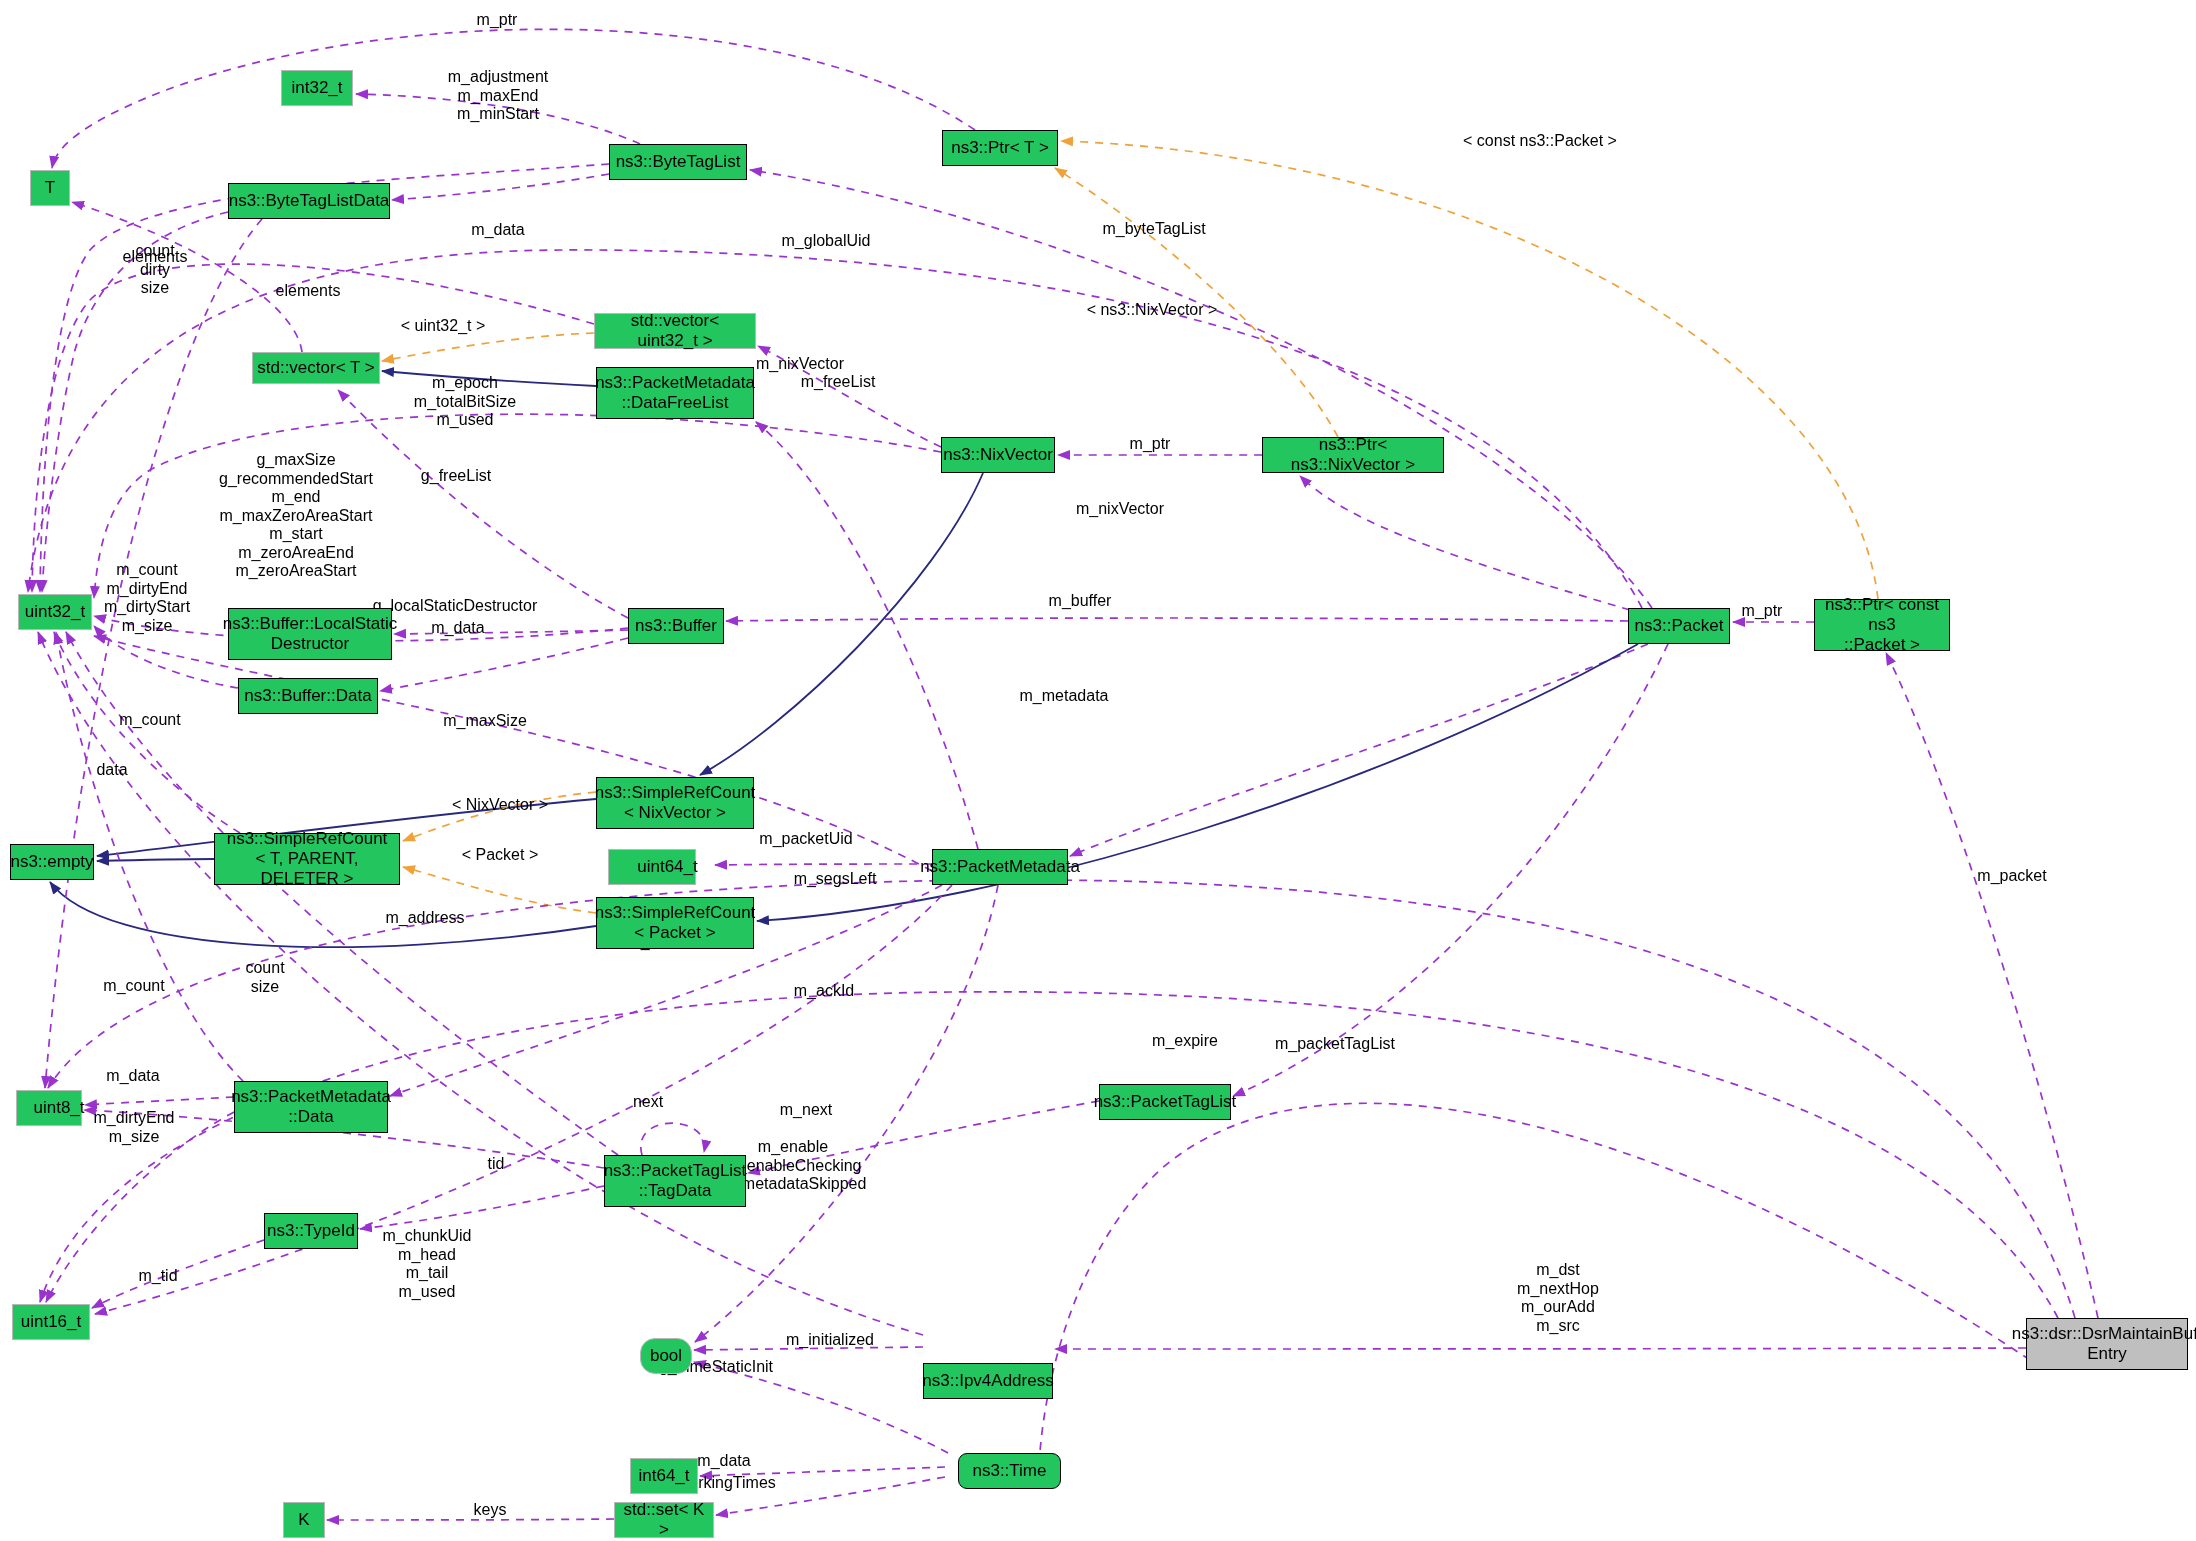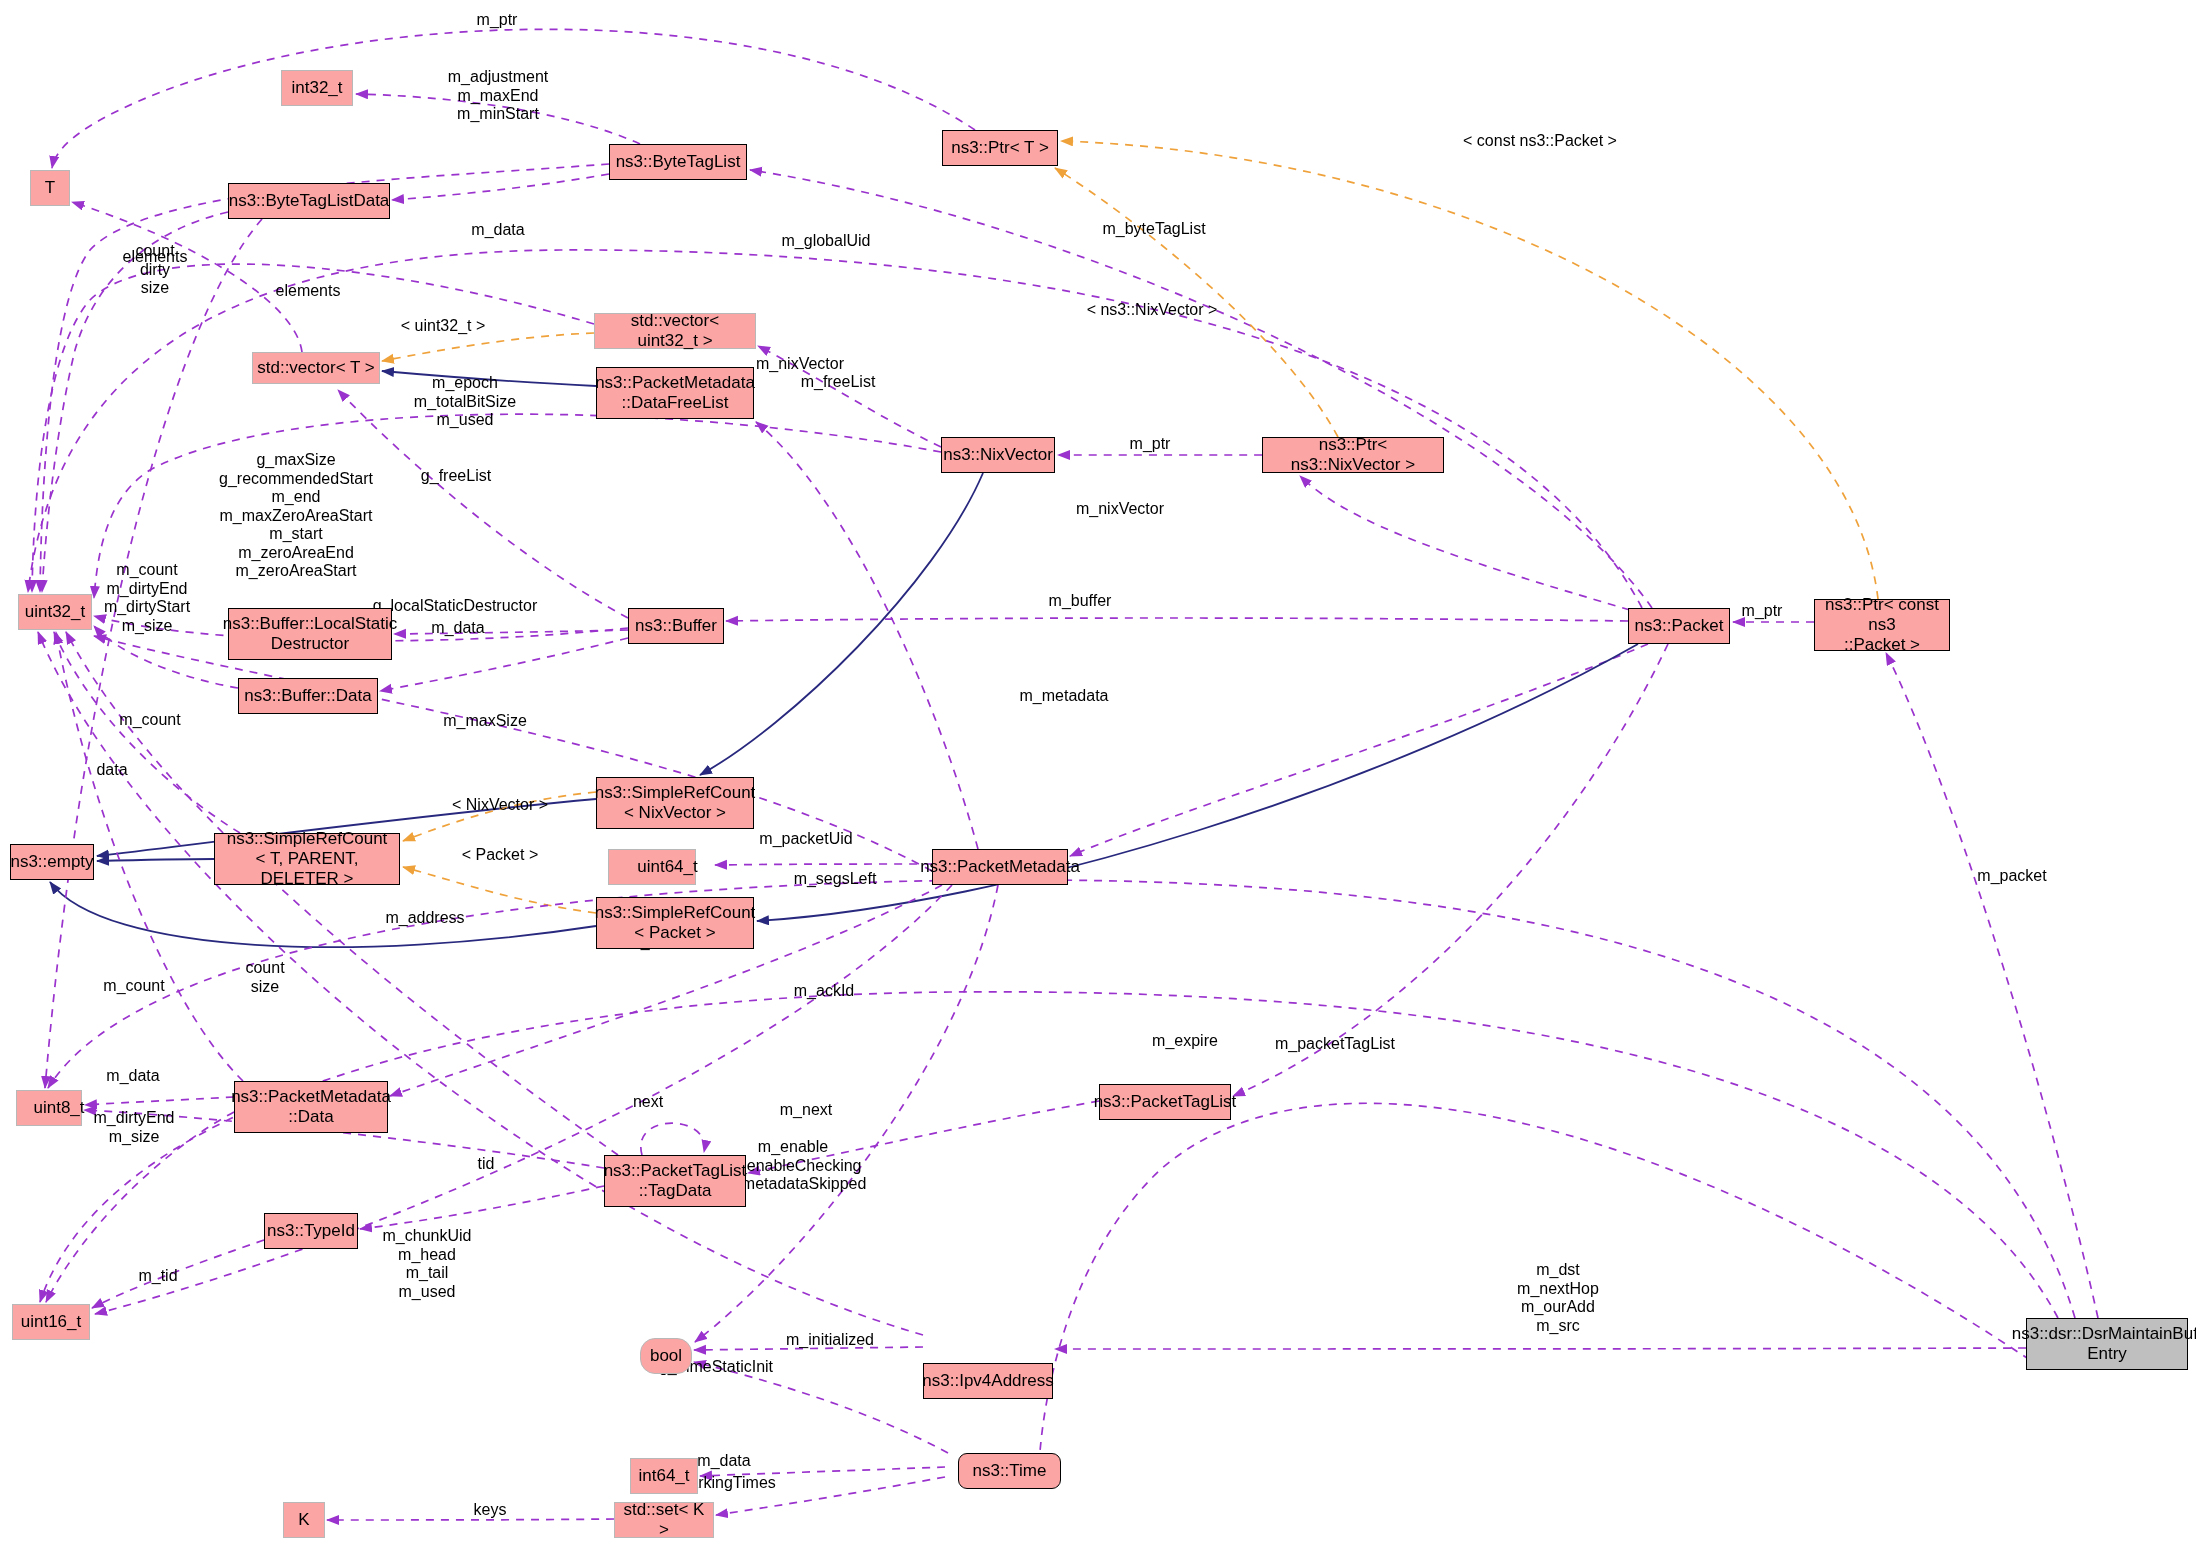--- a/index.html
+++ b/index.html
@@ -4,21 +4,21 @@
 <style>
   html,body{margin:0;padding:0;background:#ffffff;}
   #canvas{position:relative;width:2196px;height:1541px;background:#ffffff;overflow:hidden;
           font-family:"Liberation Sans", sans-serif;}
   #edges{position:absolute;left:0;top:0;width:2196px;height:1541px;}
   .edge-m{stroke:#9a32cd;fill:none;stroke-width:1.7;stroke-dasharray:8 7;}
   .edge-t{stroke:#efa13a;fill:none;stroke-width:1.7;stroke-dasharray:8 7;}
   .edge-i{stroke:#28287e;fill:none;stroke-width:1.8;}
   .node{position:absolute;box-sizing:border-box;display:flex;align-items:center;justify-content:center;
         text-align:center;white-space:pre-line;font-size:17px;line-height:1.18;color:#000;
-        background:#fca5a5;z-index:3;padding:1px 4px;}
+        background:#22c55e;z-index:3;padding:1px 4px;}
   .node.class{border:1.4px solid #000;}
   .node.external{border:1.2px solid #b8b8b8;}
   .node.main{border:1.4px solid #000;background:#bfbfbf;}
   .edge-label{position:absolute;transform:translate(-50%,-50%);white-space:pre-line;text-align:center;
         font-size:16px;line-height:1.16;color:#000;z-index:2;pointer-events:none;}
 </style>
 </head>
 <body>
 
 <div id="canvas">
@@ -152,21 +152,21 @@
 m_metadataSkipped</div>
       <div class="edge-label" style="left: 485px; top: 721px;">m_maxSize</div>
       <div class="edge-label" style="left: 133px; top: 1076px;">m_data</div>
       <div class="edge-label" style="left: 134px; top: 986px;">m_count</div>
       <div class="edge-label" style="left: 134px; top: 1128px;">m_dirtyEnd
 m_size</div>
       <div class="edge-label" style="left: 112px; top: 770px;">data</div>
       <div class="edge-label" style="left: 266px; top: 1122px;">data</div>
       <div class="edge-label" style="left: 265px; top: 978px;">count
 size</div>
-      <div class="edge-label" style="left: 470px; top: 1164px; padding-left: 32px;">tid</div>
+      <div class="edge-label" style="left: 480px; top: 1164px; padding-left: 32px;">tid</div>
       <div class="edge-label" style="left: 648px; top: 1102px;">next</div>
       <div class="edge-label" style="left: 806px; top: 1110px;">m_next</div>
       <div class="edge-label" style="left: 1335px; top: 1044px;">m_packetTagList</div>
       <div class="edge-label" style="left: 830px; top: 1340px;">m_initialized</div>
       <div class="edge-label" style="left: 425px; top: 918px;">m_address</div>
       <div class="edge-label" style="left: 1558px; top: 1298px;">m_dst
 m_nextHop
 m_ourAdd
 m_src</div>
       <div class="edge-label" style="left: 835px; top: 879px;">m_segsLeft</div>

